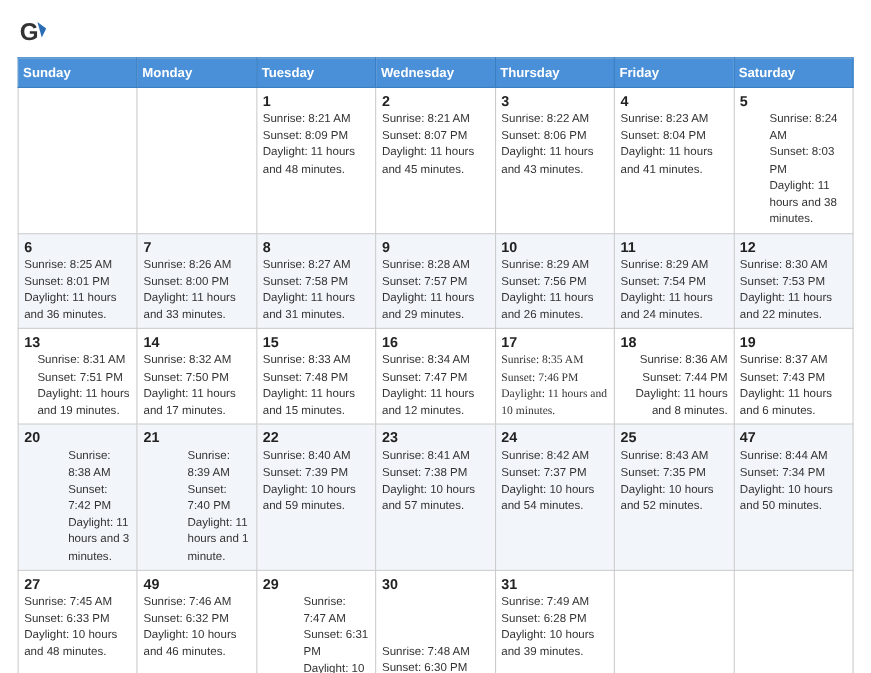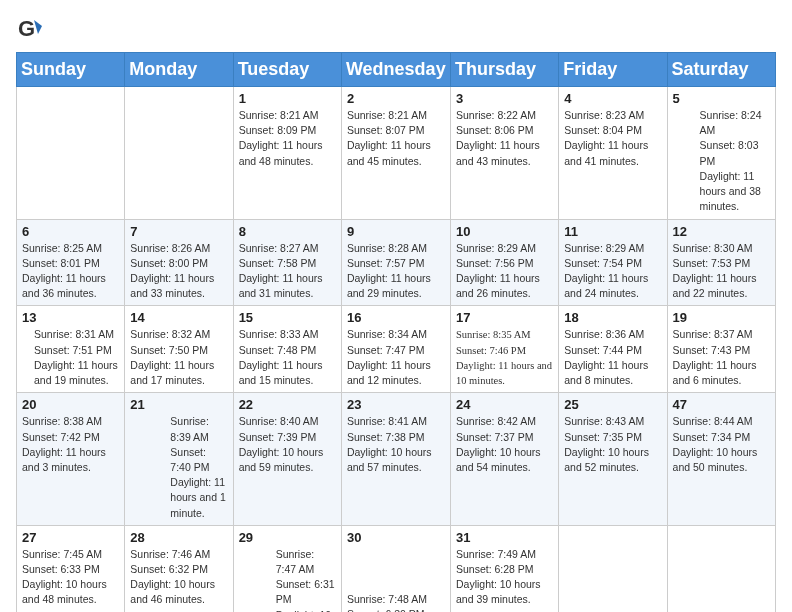--- a/index.html
+++ b/index.html
@@ -52,21 +52,21 @@
     .calendar-table {
       width: 100%;
       border-collapse: collapse;
       font-size: 11px;
     }
     .calendar-table th {
       background-color: #4a90d9;
       color: #fff;
       padding: 6px 4px;
       text-align: left;
-      font-size: 18px;
+      font-size: 12px;
       font-weight: bold;
       border: 1px solid #3a7fc1;
     }
     .calendar-table td {
       border: 1px solid #ccc;
       vertical-align: top;
       padding: 4px 5px;
       width: 108px;
       min-height: 80px;
       background: #fff;
@@ -226,35 +226,35 @@
 Daylight: 11 hours and 12 minutes.</div>
         </td>
         <td>
           <span class="day-number">17</span>
           <div class="day-info" style="white-space: pre-line; font-family: Liberation Serif, serif;">Sunrise: 8:35 AM
 Sunset: 7:46 PM
 Daylight: 11 hours and 10 minutes.</div>
         </td>
         <td>
           <span class="day-number">18</span>
-          <div class="day-info" style="white-space: pre-line;">Sunrise: 8:36 AM
+          <div class="day-info" style="white-space: pre-line; text-align: right;">Sunrise: 8:36 AM
 Sunset: 7:44 PM
 Daylight: 11 hours and 8 minutes.</div>
         </td>
         <td>
           <span class="day-number">19</span>
           <div class="day-info" style="white-space: pre-line;">Sunrise: 8:37 AM
 Sunset: 7:43 PM
 Daylight: 11 hours and 6 minutes.</div>
         </td>
       </tr>
       <tr>
         <td>
           <span class="day-number">20</span>
-          <div class="day-info" style="white-space: pre-line;">Sunrise: 8:38 AM
+          <div class="day-info" style="white-space: pre-line; margin-left: 40px;">Sunrise: 8:38 AM
 Sunset: 7:42 PM
 Daylight: 11 hours and 3 minutes.</div>
         </td>
         <td>
           <span class="day-number">21</span>
           <div class="day-info" style="white-space: pre-line; margin-left: 40px;">Sunrise: 8:39 AM
 Sunset: 7:40 PM
 Daylight: 11 hours and 1 minute.</div>
         </td>
         <td>
@@ -289,21 +289,21 @@
         </td>
       </tr>
       <tr>
         <td>
           <span class="day-number">27</span>
           <div class="day-info" style="white-space: pre-line;">Sunrise: 7:45 AM
 Sunset: 6:33 PM
 Daylight: 10 hours and 48 minutes.</div>
         </td>
         <td>
-          <span class="day-number">28</span>
+          <span class="day-number">49</span>
           <div class="day-info" style="white-space: pre-line;">Sunrise: 7:46 AM
 Sunset: 6:32 PM
 Daylight: 10 hours and 46 minutes.</div>
         </td>
         <td>
           <span class="day-number">29</span>
           <div class="day-info" style="white-space: pre-line; margin-left: 37px;">Sunrise: 7:47 AM
 Sunset: 6:31 PM
 Daylight: 10 hours and 43 minutes.</div>
         </td>

